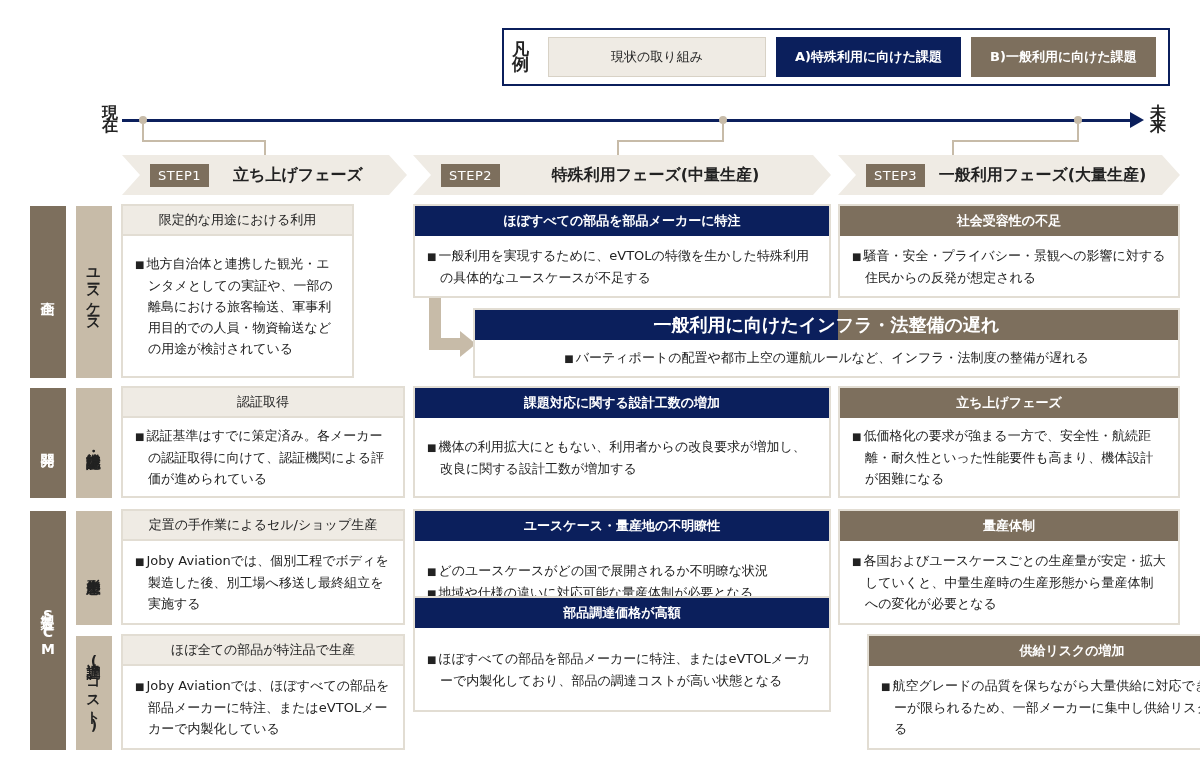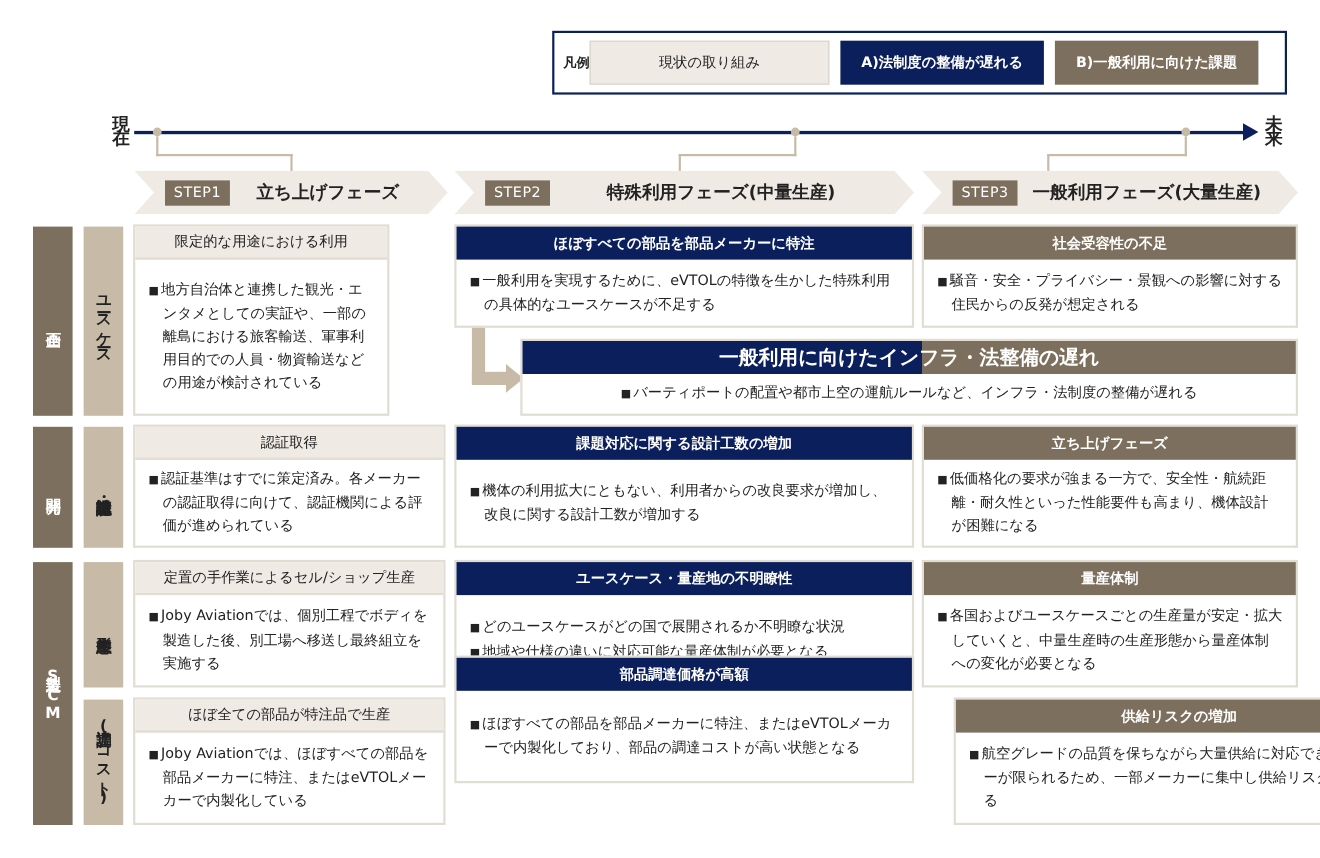--- a/index.html
+++ b/index.html
@@ -7,21 +7,21 @@
     width: 1200px; height: 780px; background: #ffffff; position: relative; overflow: hidden;
     font-family: "DejaVu Sans", "Liberation Sans", sans-serif; color: #222;
   }
   .abs { position: absolute; }
 
   
   .legend {
     left: 502px; top: 28px; width: 668px; height: 58px;
     border: 2px solid #0b1f5c; display: flex; align-items: center; padding: 0 8px;
   }
-  .legend-title { width: 24px; font-size: 12px; font-weight: bold; line-height: 15px; text-align: center; margin-right: 0; }
+  .legend-title { width: 24px; font-size: 17px; font-weight: bold; line-height: 15px; text-align: left; margin-right: 12px; }
   .legend-chip { height: 40px; display: flex; align-items: center; justify-content: center; font-size: 13px; margin-right: 10px; }
   .chip-current { width: 218px; background: #efebe4; border: 1px solid #d8d2c6; color: #222; }
   .chip-a { width: 185px; background: #0b1f5c; color: #fff; font-weight: bold; }
   .chip-b { width: 185px; background: #7d6f5d; color: #fff; font-weight: bold; margin-right: 0; text-align: right; }
 
   
   .tl-label { font-size: 16px; line-height: 13px; font-weight: bold; width: 14px; text-align: center; }
   .tl-line { left: 122px; top: 119px; width: 1010px; height: 3px; background: #0b1f5c; }
   .tl-arrow { left: 1130px; top: 112px; width: 0; height: 0; border-top: 8px solid transparent; border-bottom: 8px solid transparent; border-left: 14px solid #0b1f5c; }
   .tl-dot { width: 8px; height: 8px; border-radius: 50%; background: #c7bba8; }
@@ -54,21 +54,21 @@
 
   .elbow-v { background: #c7bba8; }
   .elbow-arrow { width: 0; height: 0; border-top: 13px solid transparent; border-bottom: 13px solid transparent; border-left: 16px solid #c7bba8; }
 </style>
 </head>
 <body>
 
 <div class="abs legend">
   <div class="legend-title">凡例</div>
   <div class="legend-chip chip-current">現状の取り組み</div>
-  <div class="legend-chip chip-a">A)法制度の整備が遅れる</div>
+  <div class="legend-chip chip-a">A)特殊利用に向けた課題</div>
   <div class="legend-chip chip-b">B)一般利用に向けた課題</div>
 </div>
 
 <div class="abs tl-label" style="left:102px; top:106px;">現在</div>
 <div class="abs tl-line"></div>
 <div class="abs tl-arrow"></div>
 <div class="abs tl-label" style="left:1150px; top:106px;">未来</div>
 
 <div class="abs tl-dot" style="left:139px; top:116px;"></div>
 <div class="abs tl-dot" style="left:719px; top:116px;"></div>

